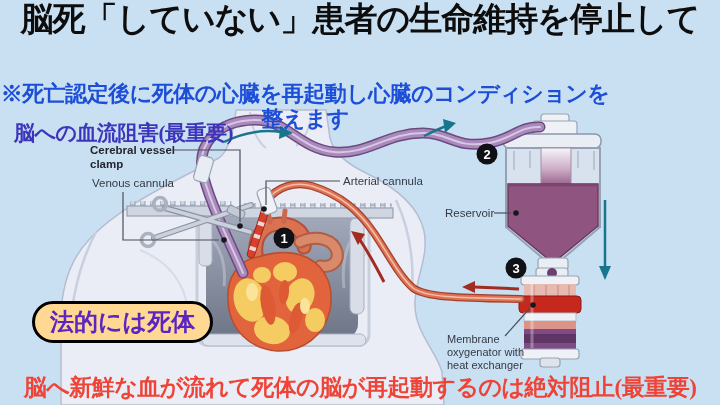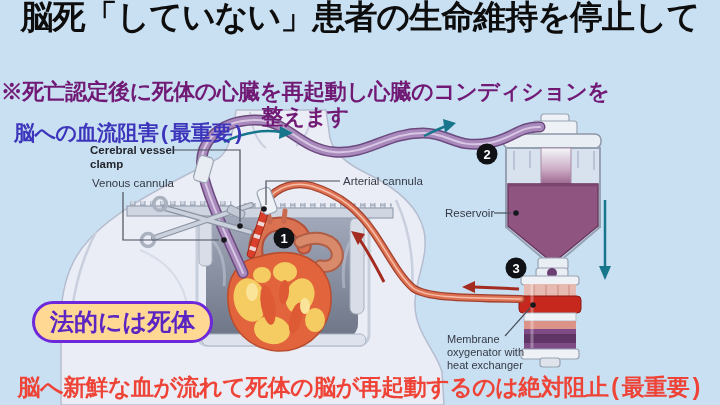--- a/index.html
+++ b/index.html
@@ -1,36 +1,36 @@
 <!DOCTYPE html>
 <html><head>
 <meta charset="utf-8">
 <style>
   html,body{margin:0;padding:0;}
   body{font-family:"Liberation Sans",sans-serif;}
   #stage{
     position:relative;width:720px;height:405px;overflow:hidden;
     background:#c9e0f2;
   }
-  .jp{font-family:Liberation Mono, monospace;font-weight:900;}
+  .jp{font-family:Liberation Serif, serif;font-weight:900;}
   #title{
     position:absolute;top:1px;left:0;width:720px;text-align:center;
     font-size:33px;line-height:37px;letter-spacing:-1px;color:#0d0d0d;
   }
   #subtitle{
     position:absolute;top:81px;left:0;width:610px;text-align:center;
-    font-size:22px;line-height:25px;letter-spacing:-0.5px;color:#701a75;
+    font-size:22px;line-height:25px;letter-spacing:-0.5px;color:#1d4ed8;
   }
   #blood-flow-callout{
     position:absolute;top:119px;left:14px;
     font-size:21px;color:#3c35bb;letter-spacing:-0.5px;
   }
   #legally-dead-pill{
     position:absolute;top:301px;left:32px;
-    background:#ffd893;border:3px solid #6d28d9;border-radius:21px;
+    background:#ffd893;border:3px solid #000000;border-radius:21px;
     padding:2px 15px;font-size:24px;color:#5a25c2;letter-spacing:0px;
   }
   #circulation-callout{
     position:absolute;top:279px;left:582px;text-align:left;
     font-size:31px;line-height:34px;color:#e8382e;letter-spacing:1px;
   }
   #bottom-warning{
     position:absolute;top:372px;left:0;width:720px;text-align:center;
     font-size:23px;color:#ee4336;letter-spacing:-0.5px;
   }

